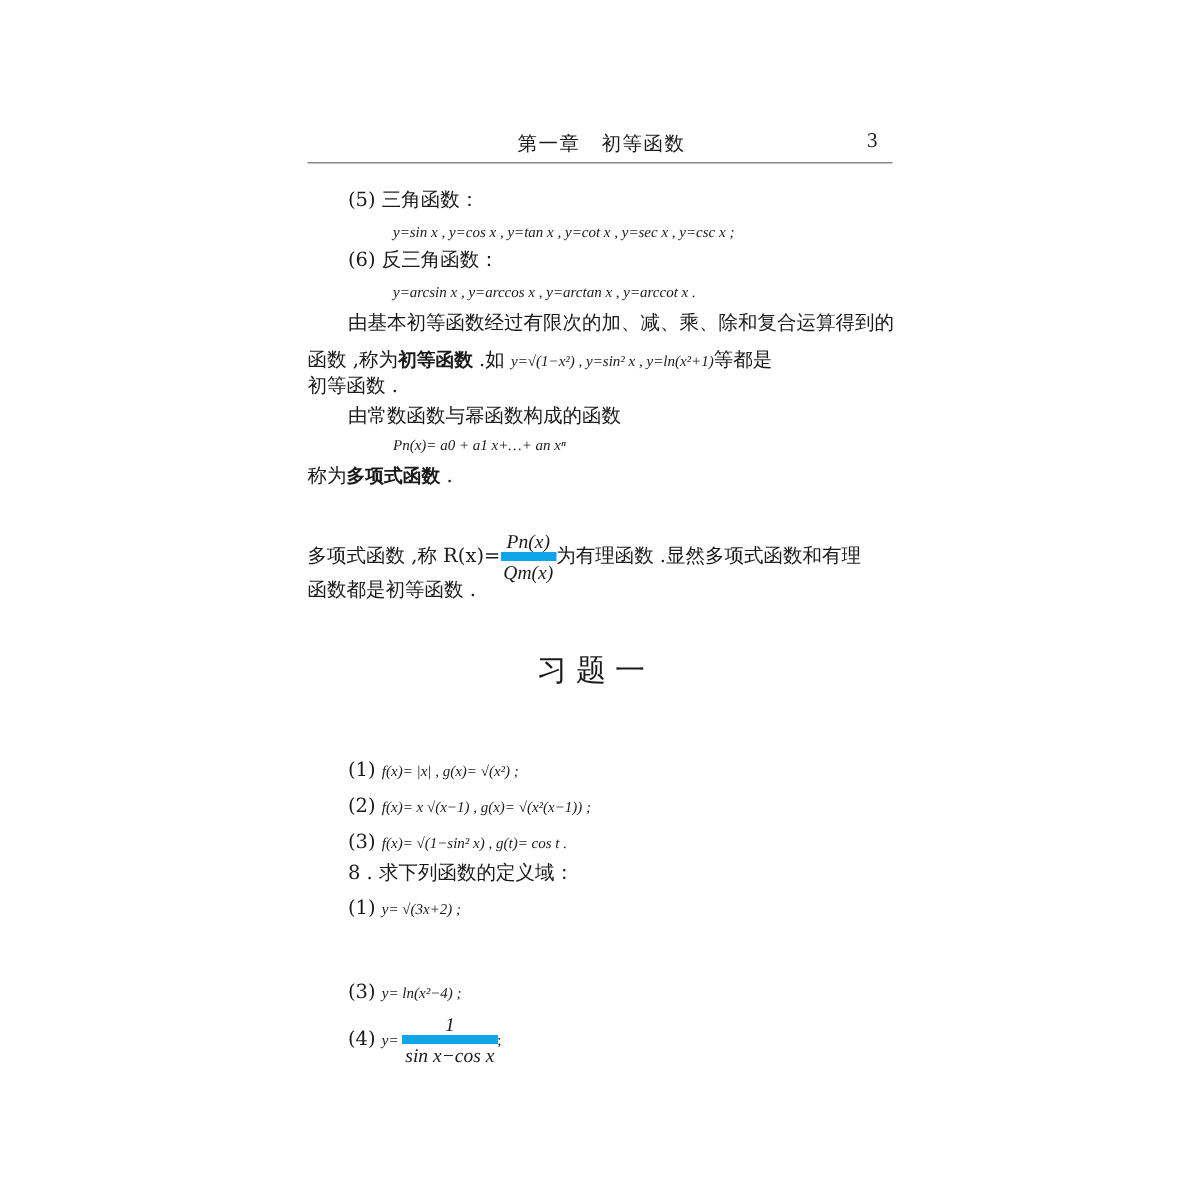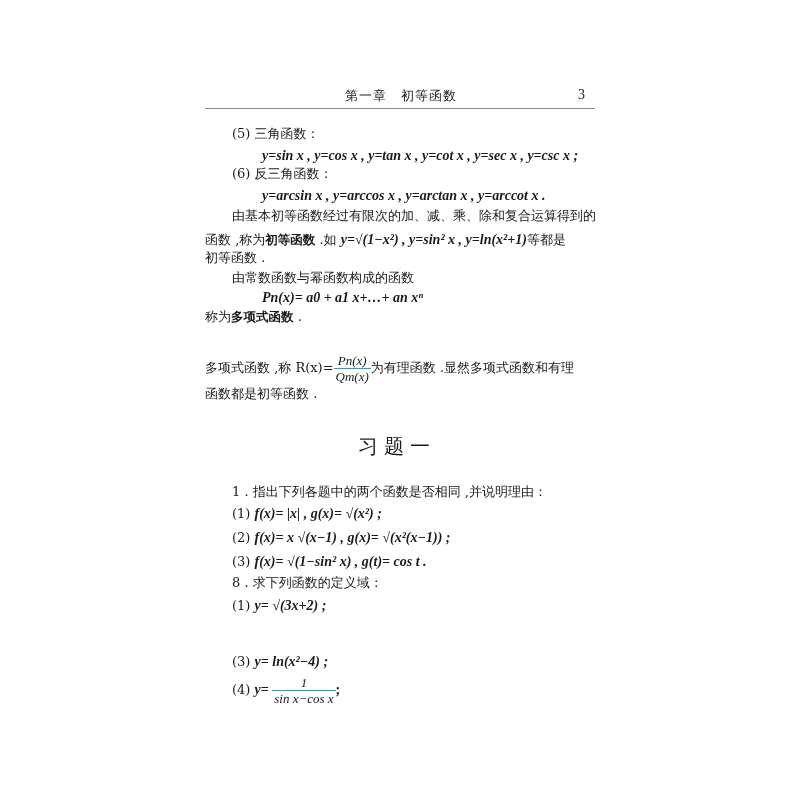--- a/index.html
+++ b/index.html
@@ -4,25 +4,25 @@
 <style>
   html, body { margin:0; padding:0; background:#ffffff; }
   body { width:800px; height:800px; position:relative; overflow:hidden;
          font-family:"DejaVu Serif", serif; color:#1a1a1a; }
   .page { position:absolute; left:0; top:0; width:719px; height:800px;margin-top:11px; }
   .header { position:absolute; left:205px; top:74px; width:390px; height:22px; }
   .header .title { position:absolute; left:140px; top:2px; font-size:13px; letter-spacing:1px; }
   .header .pnum { position:absolute; right:10px; top:2px; font-size:14px; font-family:"Liberation Serif", serif; }
   .header .rule { position:absolute; left:0; top:23px; width:390px; height:1px; background:#8a8a8a; }
   .line { position:absolute; font-size:13px; white-space:nowrap; line-height:18px; }
-  .math { font-family:"Liberation Serif", serif; font-size:14px;font-weight:bold; }
+  .math { font-family:"Liberation Serif", serif; font-size:10px; }
   .it { font-style:italic; }
   .bold { font-weight:bold; font-family:"DejaVu Sans", sans-serif; font-size:12.5px; }
   .frac { display:inline-block; vertical-align:middle; text-align:center; font-family:"Liberation Serif", serif; font-size:13px; line-height:15px; }
-  .frac .num { display:block; border-bottom:1px solid #0ea5e9; padding:0 2px; }
+  .frac .num { display:block; border-bottom:6px solid #0ea5e9; padding:0 2px; }
   .frac .den { display:block; padding:0 2px; }
   .section-title { position:absolute; left:358px; top:422px; font-size:20px; letter-spacing:6px; font-family:"DejaVu Sans", sans-serif; }
 </style>
 </head>
 <body>
 
 <div class="page">
 
   <div class="header">
     <span class="title">第一章　初等函数</span>
@@ -48,21 +48,20 @@
     <span>称为</span><span class="bold">多项式函数</span><span> .</span>
   </div>
 
   <div class="line" style="left:205px;top:342px;">
     <span>多项式函数 ,称 R(x)=</span><span class="frac"><span class="num it">Pn(x)</span><span class="den it">Qm(x)</span></span><span>为有理函数 .显然多项式函数和有理</span>
   </div>
   <div class="line" style="left:205px;top:374px;">函数都是初等函数 .</div>
 
   <div class="section-title">习题一</div>
 
-  <div class="line" style="left:232px;top:472px;">1 . 指出下列各题中的两个函数是否相同 ,并说明理由：</div>
   <div class="line" style="left:232px;top:494px;">
     <span>(1) </span><span class="math it">f(x)= |x| , g(x)= √(x²) ;</span>
   </div>
   <div class="line" style="left:232px;top:518px;">
     <span>(2) </span><span class="math it">f(x)= x √(x−1) , g(x)= √(x²(x−1)) ;</span>
   </div>
   <div class="line" style="left:232px;top:542px;">
     <span>(3) </span><span class="math it">f(x)= √(1−sin² x) , g(t)= cos t .</span>
   </div>
 

